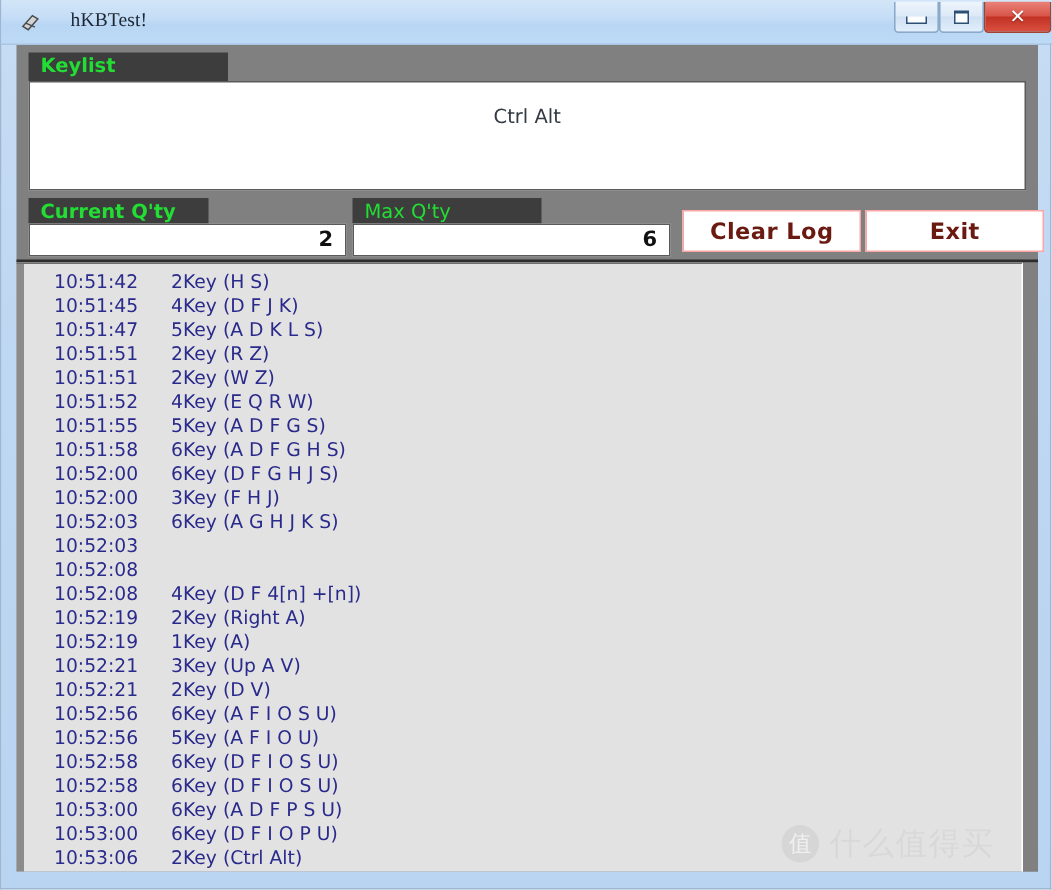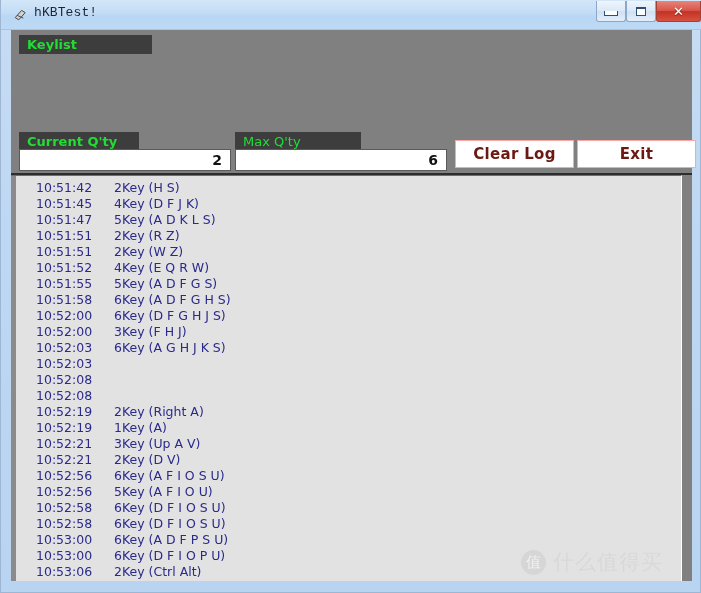--- a/index.html
+++ b/index.html
@@ -35,24 +35,24 @@
     background: linear-gradient(to bottom, #d3e6f8 0%, #c3dcf6 45%, #b9d6f4 55%, #bcd9f5 100%);
     border-bottom: 1px solid #a9c4e0;
   }
   #titlebar-icon {
     position: absolute;
     left: 11px; top: 7px;
     width: 16px; height: 16px;
   }
   #titlebar-text {
     position: absolute;
-    left: 33px; top: 5px;
+    left: 46px; top: 5px;
     font-size: 13px;
     color: #1c2733;
-    font-family: Liberation Mono, monospace;
+    font-family: Liberation Serif, serif;
     letter-spacing: 0.1px;
     white-space: nowrap;
   }
 
   
   .winbtn {
     position: absolute;
     top: 1px;
     height: 21px;
     box-sizing: border-box;
@@ -337,20 +337,23 @@
       <span class="winbtn-glyph-max"></span>
     </div>
     <div class="winbtn" id="btn-close">
       <span class="winbtn-glyph-close">✕</span>
     </div>
   </div>
 
   <div id="client">
 
     <div id="keylist-label">Keylist</div>
+    <div id="keylist-box">
+      <div id="keylist-value">Ctrl Alt</div>
+    </div>
 
     <div id="curqty-label">Current Q'ty</div>
     <div id="curqty-box">
       <div id="curqty-value">2</div>
     </div>
 
     <div id="maxqty-label">Max Q'ty</div>
     <div id="maxqty-box">
       <div id="maxqty-value">6</div>
     </div>
@@ -408,20 +411,21 @@
             <span class="log-desc">6Key (A G H J K S)</span>
           </div>
           <div class="log-row">
             <span class="log-time">10:52:03</span>
           </div>
           <div class="log-row">
             <span class="log-time">10:52:08</span>
           </div>
           <div class="log-row">
             <span class="log-time">10:52:08</span>
+            <span class="log-desc">4Key (D F 4[n] +[n])</span>
           </div>
           <div class="log-row">
             <span class="log-time">10:52:19</span>
             <span class="log-desc">2Key (Right A)</span>
           </div>
           <div class="log-row">
             <span class="log-time">10:52:19</span>
             <span class="log-desc">1Key (A)</span>
           </div>
           <div class="log-row">

